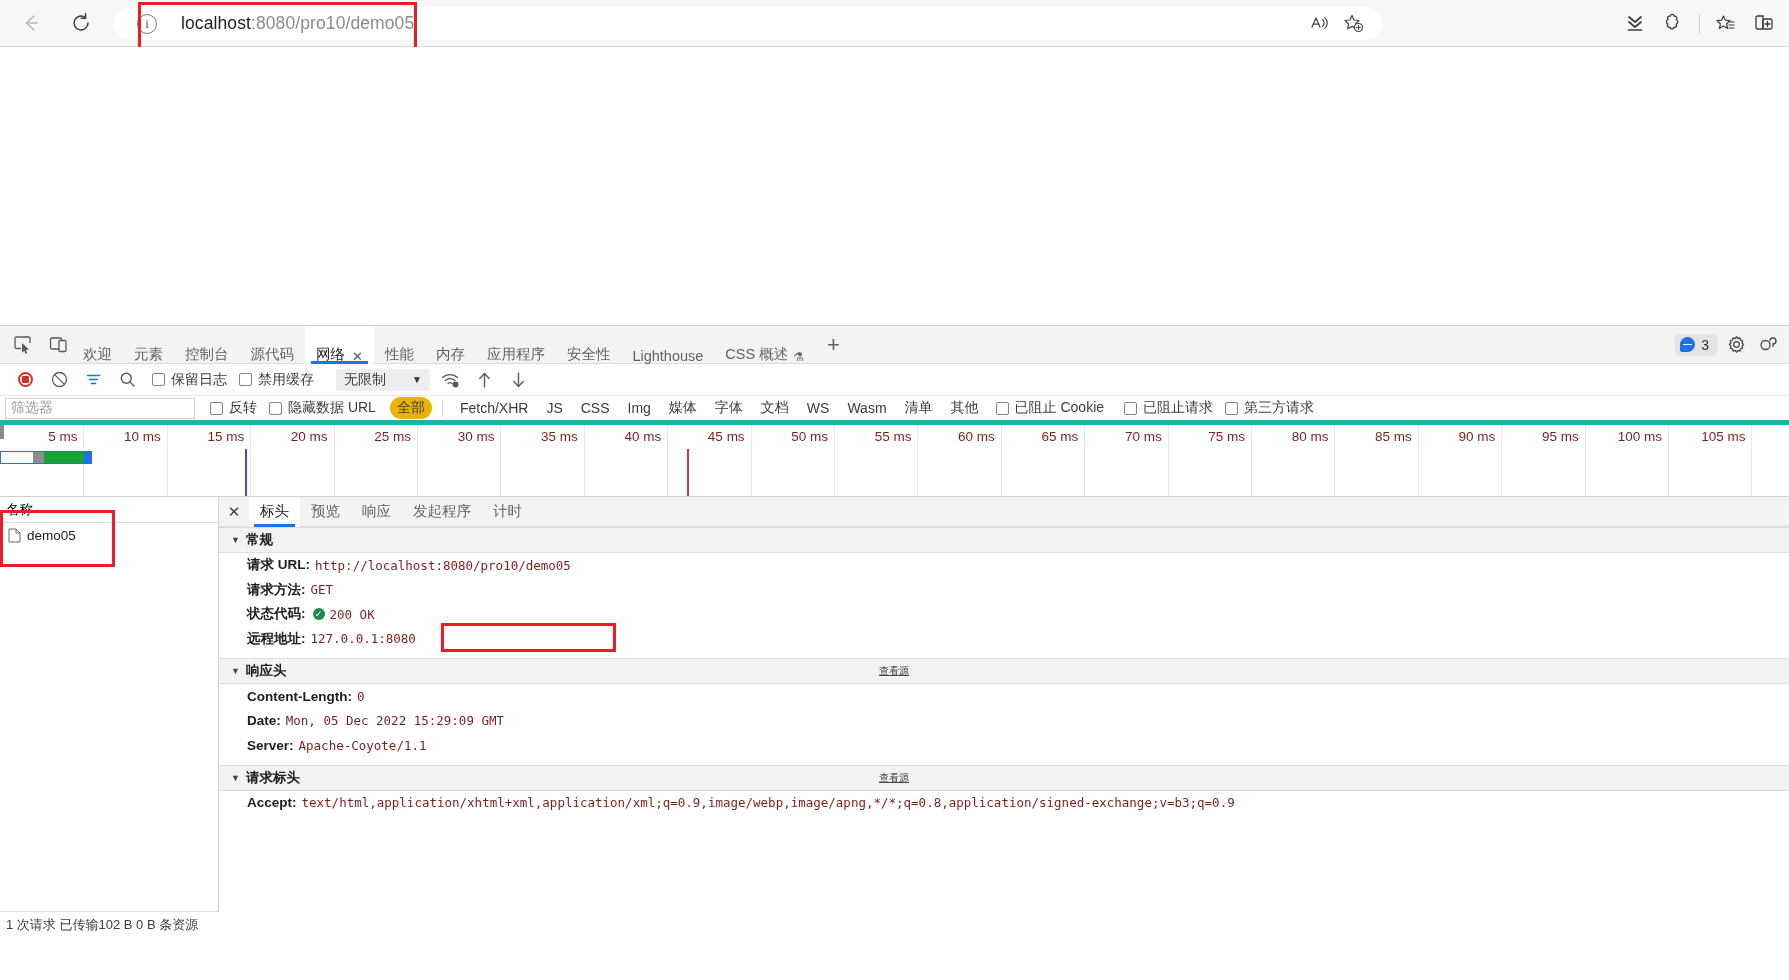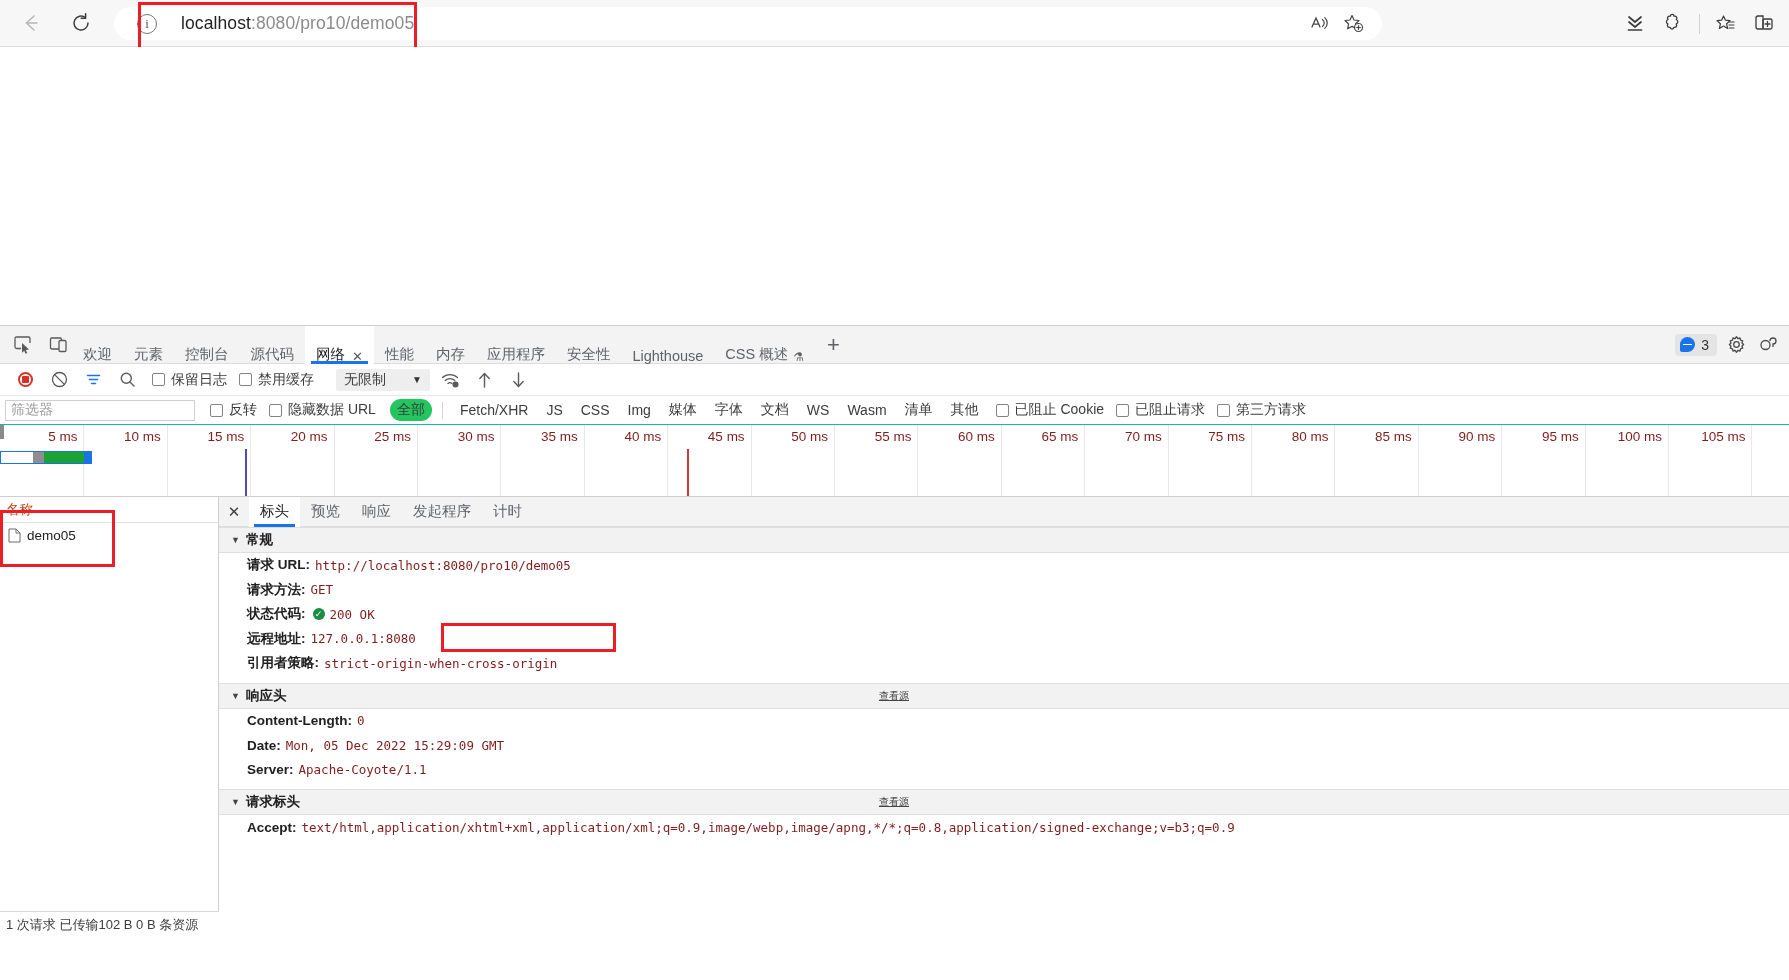--- a/index.html
+++ b/index.html
@@ -125,33 +125,33 @@
   .throttle {
     display: flex; align-items: center; gap: 26px;
     background: #eeeeee; border-radius: 2px; height: 22px; padding: 0 8px;
     margin-left: 10px; font-size: 14px; color: #3c3c3c;
   }
   .throttle .caret { font-size: 10px; color: #333; }
 
   
   .net-filter {
     height: 29px; display: flex; align-items: center;
-    border-bottom: 1px solid #14b8a6; background: #fff;
+    border-bottom: 5px solid #14b8a6; background: #fff;
   }
   .filter-input {
     width: 190px; height: 21px; margin-left: 5px; border: 1px solid #cfcfcf;
     background: #fff; font-size: 14px; color: #9a9a9a; padding: 0 5px;
     display: flex; align-items: center;
   }
   .filter-sep { width: 1px; height: 17px; background: #d6d6d6; margin: 0 8px; }
   .ftype {
     font-size: 14px; color: #3c3c3c; padding: 2px 7px; border-radius: 3px;
     white-space: nowrap; margin: 0 2px;
   }
-  .ftype.sel { background: #22c55e; border-radius: 11px; }
+  .ftype.sel { background: #eab308; border-radius: 11px; }
 
   
   .overview {
     position: relative; height: 72px; background: #fff;
     border-bottom: 1px solid #cfcfcf; overflow: hidden;
   }
   .ov-grid { position: absolute; inset: 0; }
   .ov-tick {
     position: absolute; top: 0; bottom: 0; width: 1px; background: #e8e8e8;
   }
@@ -168,21 +168,21 @@
   .ov-handle { position: absolute; left: 0; top: 0; width: 4px; height: 14px; background: #8a8a8a; }
 
   
   .panes { display: flex; height: 440px; }
   .pane-left {
     width: 219px; border-right: 1px solid #cfcfcf;
     display: flex; flex-direction: column; background: #fff; position: relative;
   }
   .col-head {
     height: 26px; border-bottom: 1px solid #e0e0e0; display: flex; align-items: center;
-    padding-left: 6px; font-size: 13.5px; color: #c2410c; background: #fff;
+    padding-left: 6px; font-size: 13.5px; color: #000000; background: #fff;
   }
   .req-row {
     height: 25px; display: flex; align-items: center; gap: 6px;
     padding-left: 8px; font-size: 13.5px; color: #202020; background: #fff;
   }
   .file-ic { width: 13px; height: 15px; position: relative; flex: none; }
   .file-ic svg { display: block; }
   .annot-name {
     position: absolute; left: 0px; top: 13px; width: 115px; height: 57px;
     border: 3px solid #ee1c25; pointer-events: none;
@@ -458,21 +458,21 @@
     <div class="ftype">字体</div>
     <div class="ftype">文档</div>
     <div class="ftype">WS</div>
     <div class="ftype">Wasm</div>
     <div class="ftype">清单</div>
     <div class="ftype">其他</div>
     <div class="cb-group" style="">
       <span class="cb"></span>
       <span class="cb-label">已阻止 Cookie</span>
     </div>
-    <div class="cb-group" style="margin-left:0">
+    <div class="cb-group" style="margin-left:8px">
       <span class="cb"></span>
       <span class="cb-label">已阻止请求</span>
     </div>
     <div class="cb-group" style="margin-left:0">
       <span class="cb"></span>
       <span class="cb-label">第三方请求</span>
     </div>
   </div>
 
   <div class="overview">
@@ -584,24 +584,20 @@
         </div>
         <div class="kv">
           <span class="k">状态代码:</span>
           <span class="okdot"></span>
           <span class="v">200 OK</span>
         </div>
         <div class="kv">
           <span class="k">远程地址:</span>
           <span class="v">127.0.0.1:8080</span>
         </div>
-        <div class="kv">
-          <span class="k">引用者策略:</span>
-          <span class="v">strict-origin-when-cross-origin</span>
-        </div>
 
         <div class="sec-head" style="margin-top:7px">
           <span class="tri">▼</span>
           <span>响应头</span>
           <span class="viewsrc">查看源</span>
         </div>
         <div class="kv">
           <span class="k">Content-Length:</span>
           <span class="v">0</span>
         </div>

